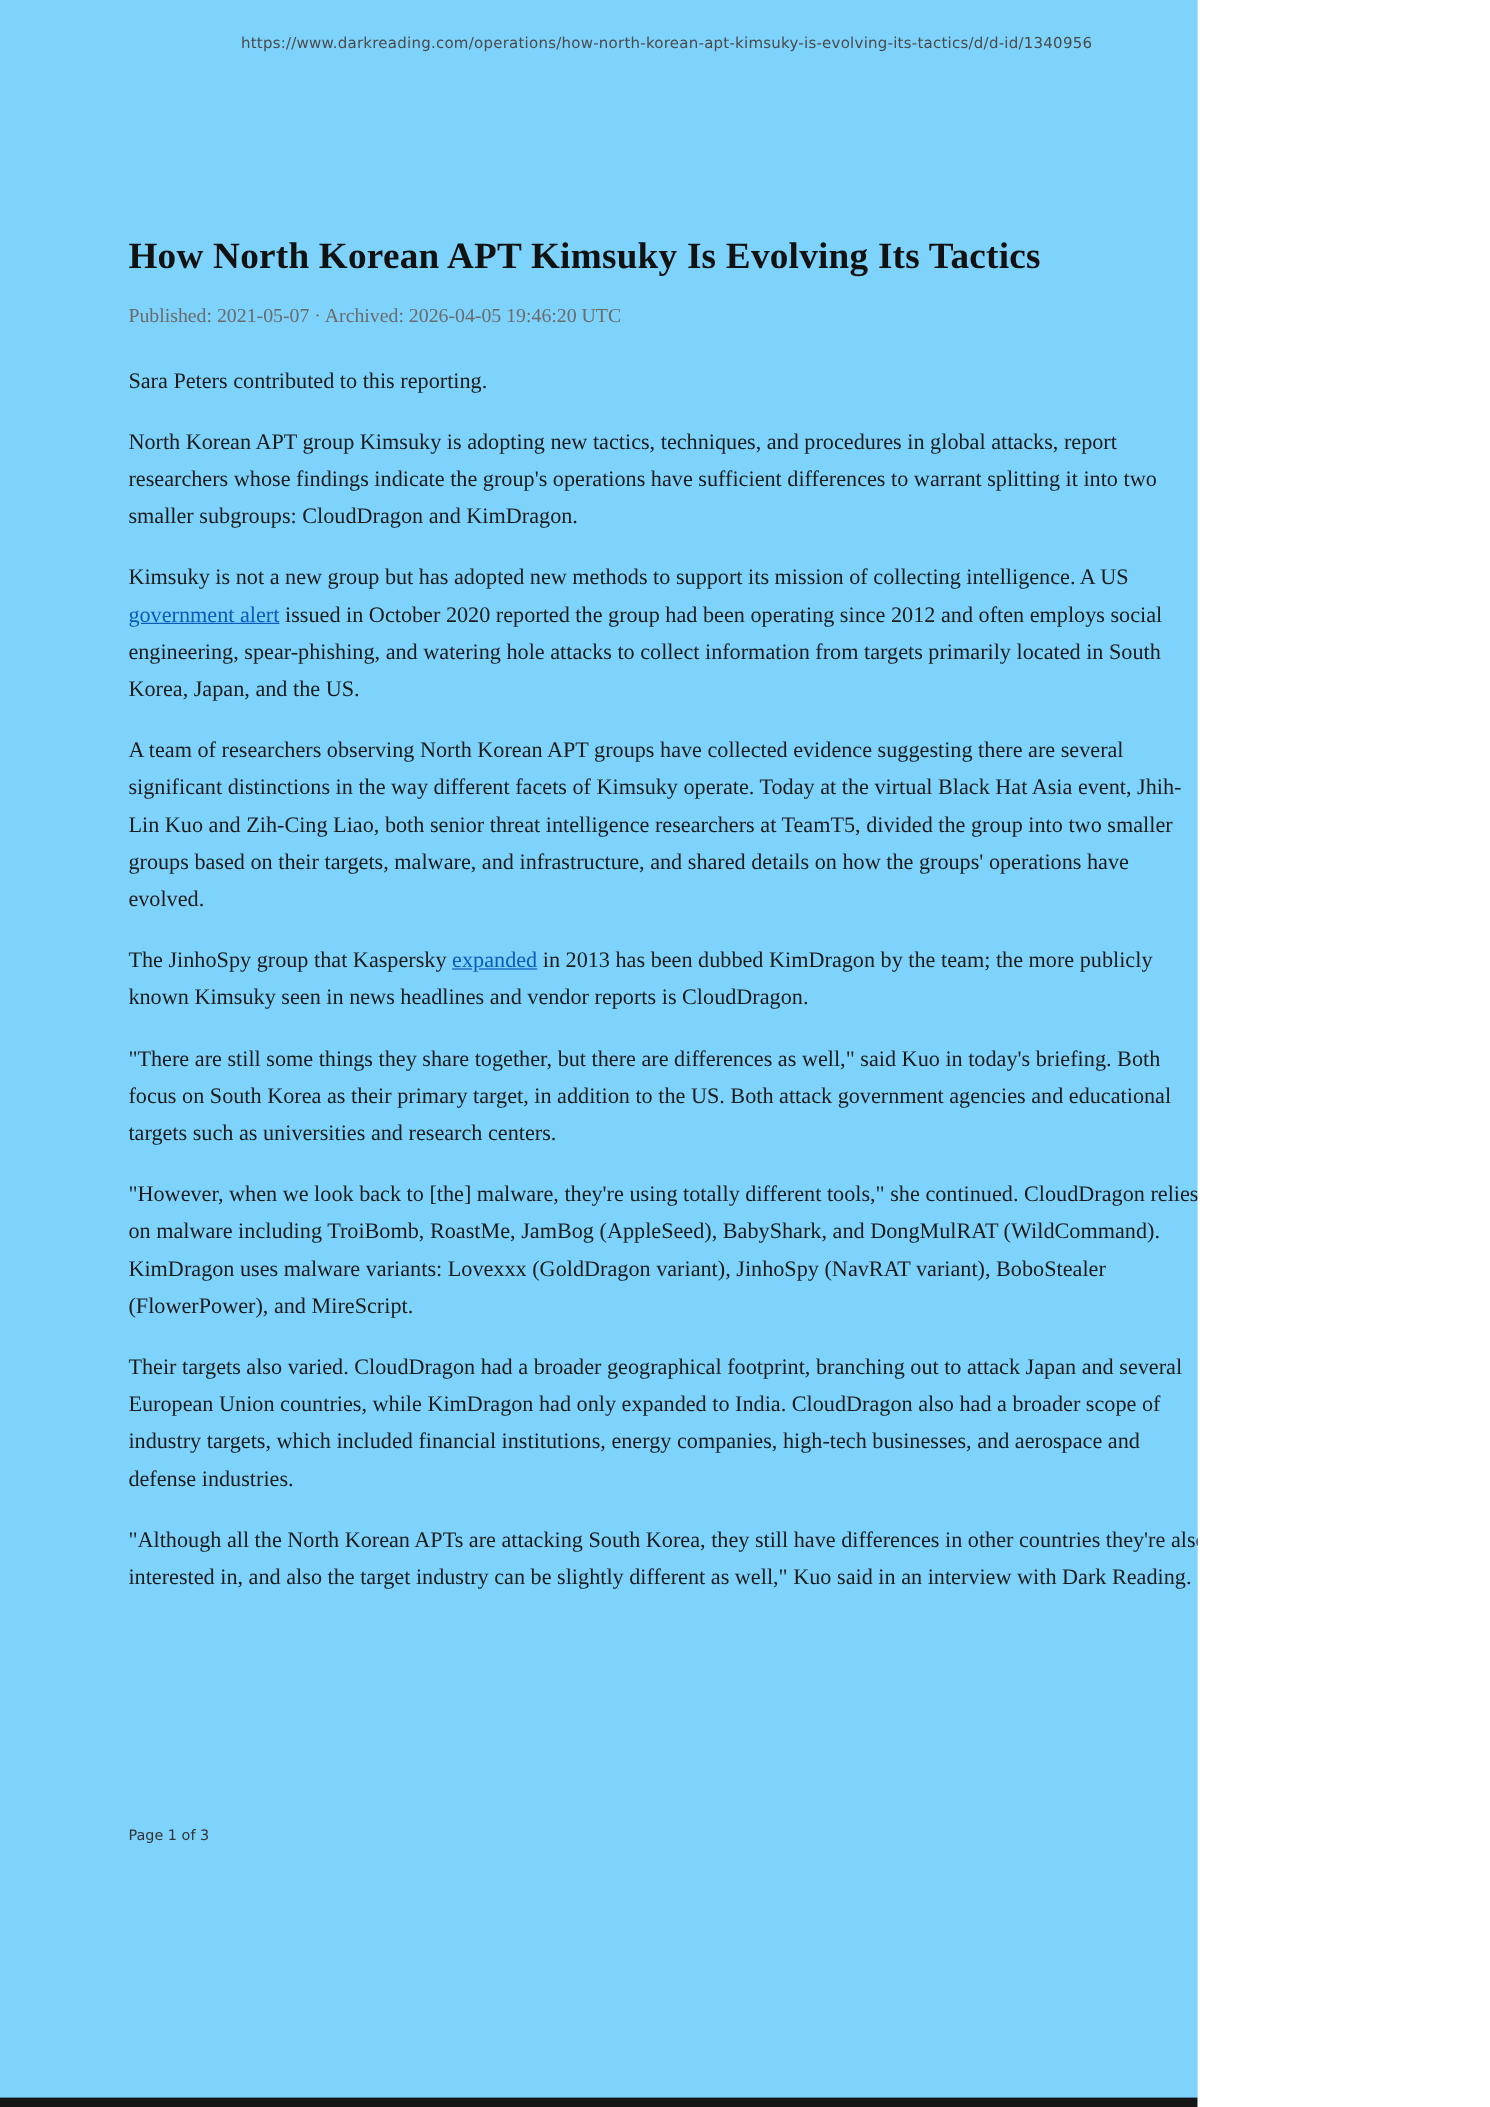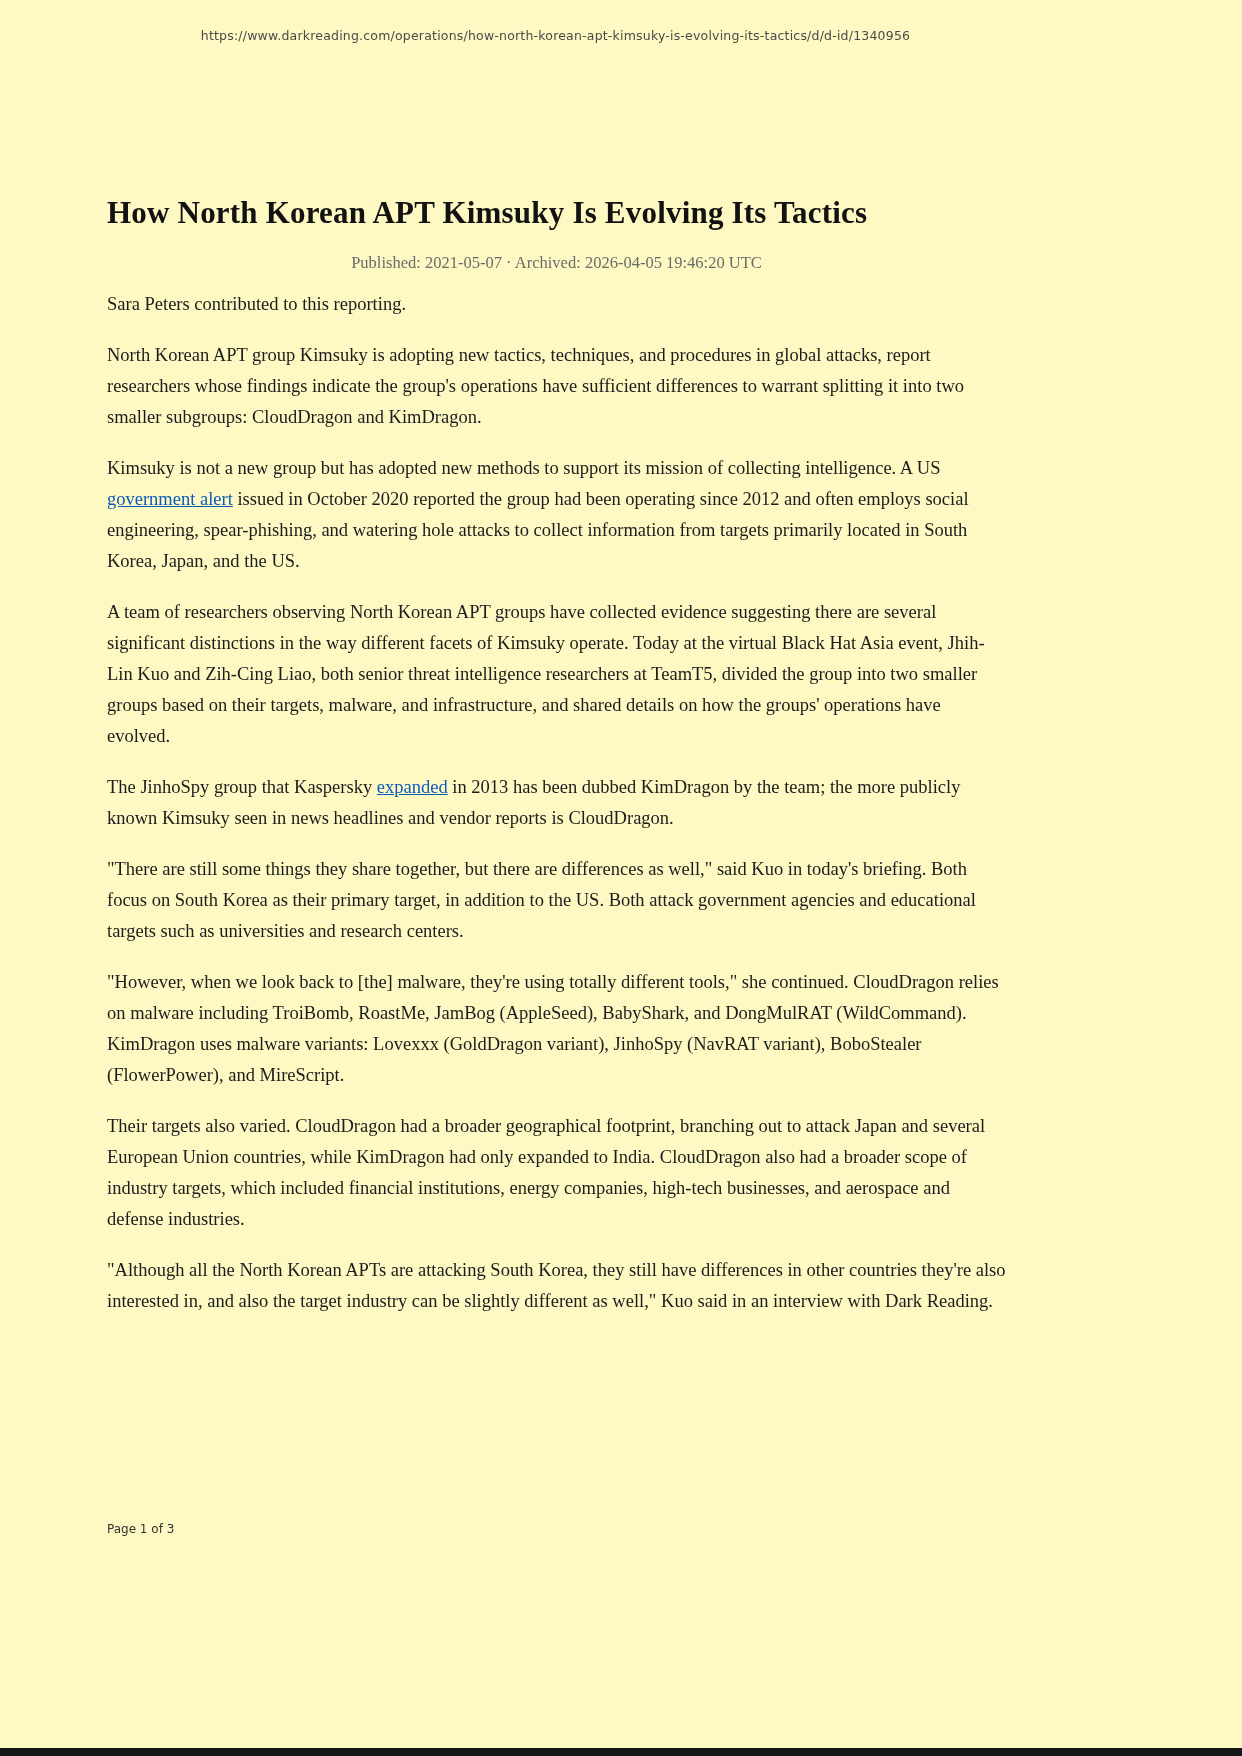--- a/index.html
+++ b/index.html
@@ -1,23 +1,23 @@
 <!DOCTYPE html>
 <html style="--link-color: #0b5bbb;"><head>
 <meta charset="utf-8">
 <style>
   * { margin: 0; padding: 0; box-sizing: border-box; }
   html, body { background: #ffffff; }
   body { font-family: "Liberation Serif", serif; }
 
   .page {
     position: relative;
-    width: 1242px;
+    width: 998px;
     height: 1756px;
-    background: #fef9c3;
+    background: #7dd3fc;
     overflow: hidden;
   }
 
   .print-header {
     position: absolute;
     top: 28px;
     left: 107px;
     width: 897px;
     text-align: center;
     font-family: "DejaVu Sans", sans-serif;
@@ -44,25 +44,24 @@
   .byline {
     margin-top: 26px;
     font-size: 18px;
     color: #3c3c3c;
   }
 
   .meta-line {
     margin-top: 21px;
     font-size: 16.5px;
     color: #6b6b6b;
-    text-align: center;
   }
 
   .article-body {
-    margin-top: 16px;
+    margin-top: 30px;
     font-size: 18.5px;
     line-height: 31px;
     color: #1c1c1c;
   }
 
   .para { margin-bottom: 20px; }
 
   .para a {
     color: var(--link-color, #0b5bbb);
     text-decoration: underline;

